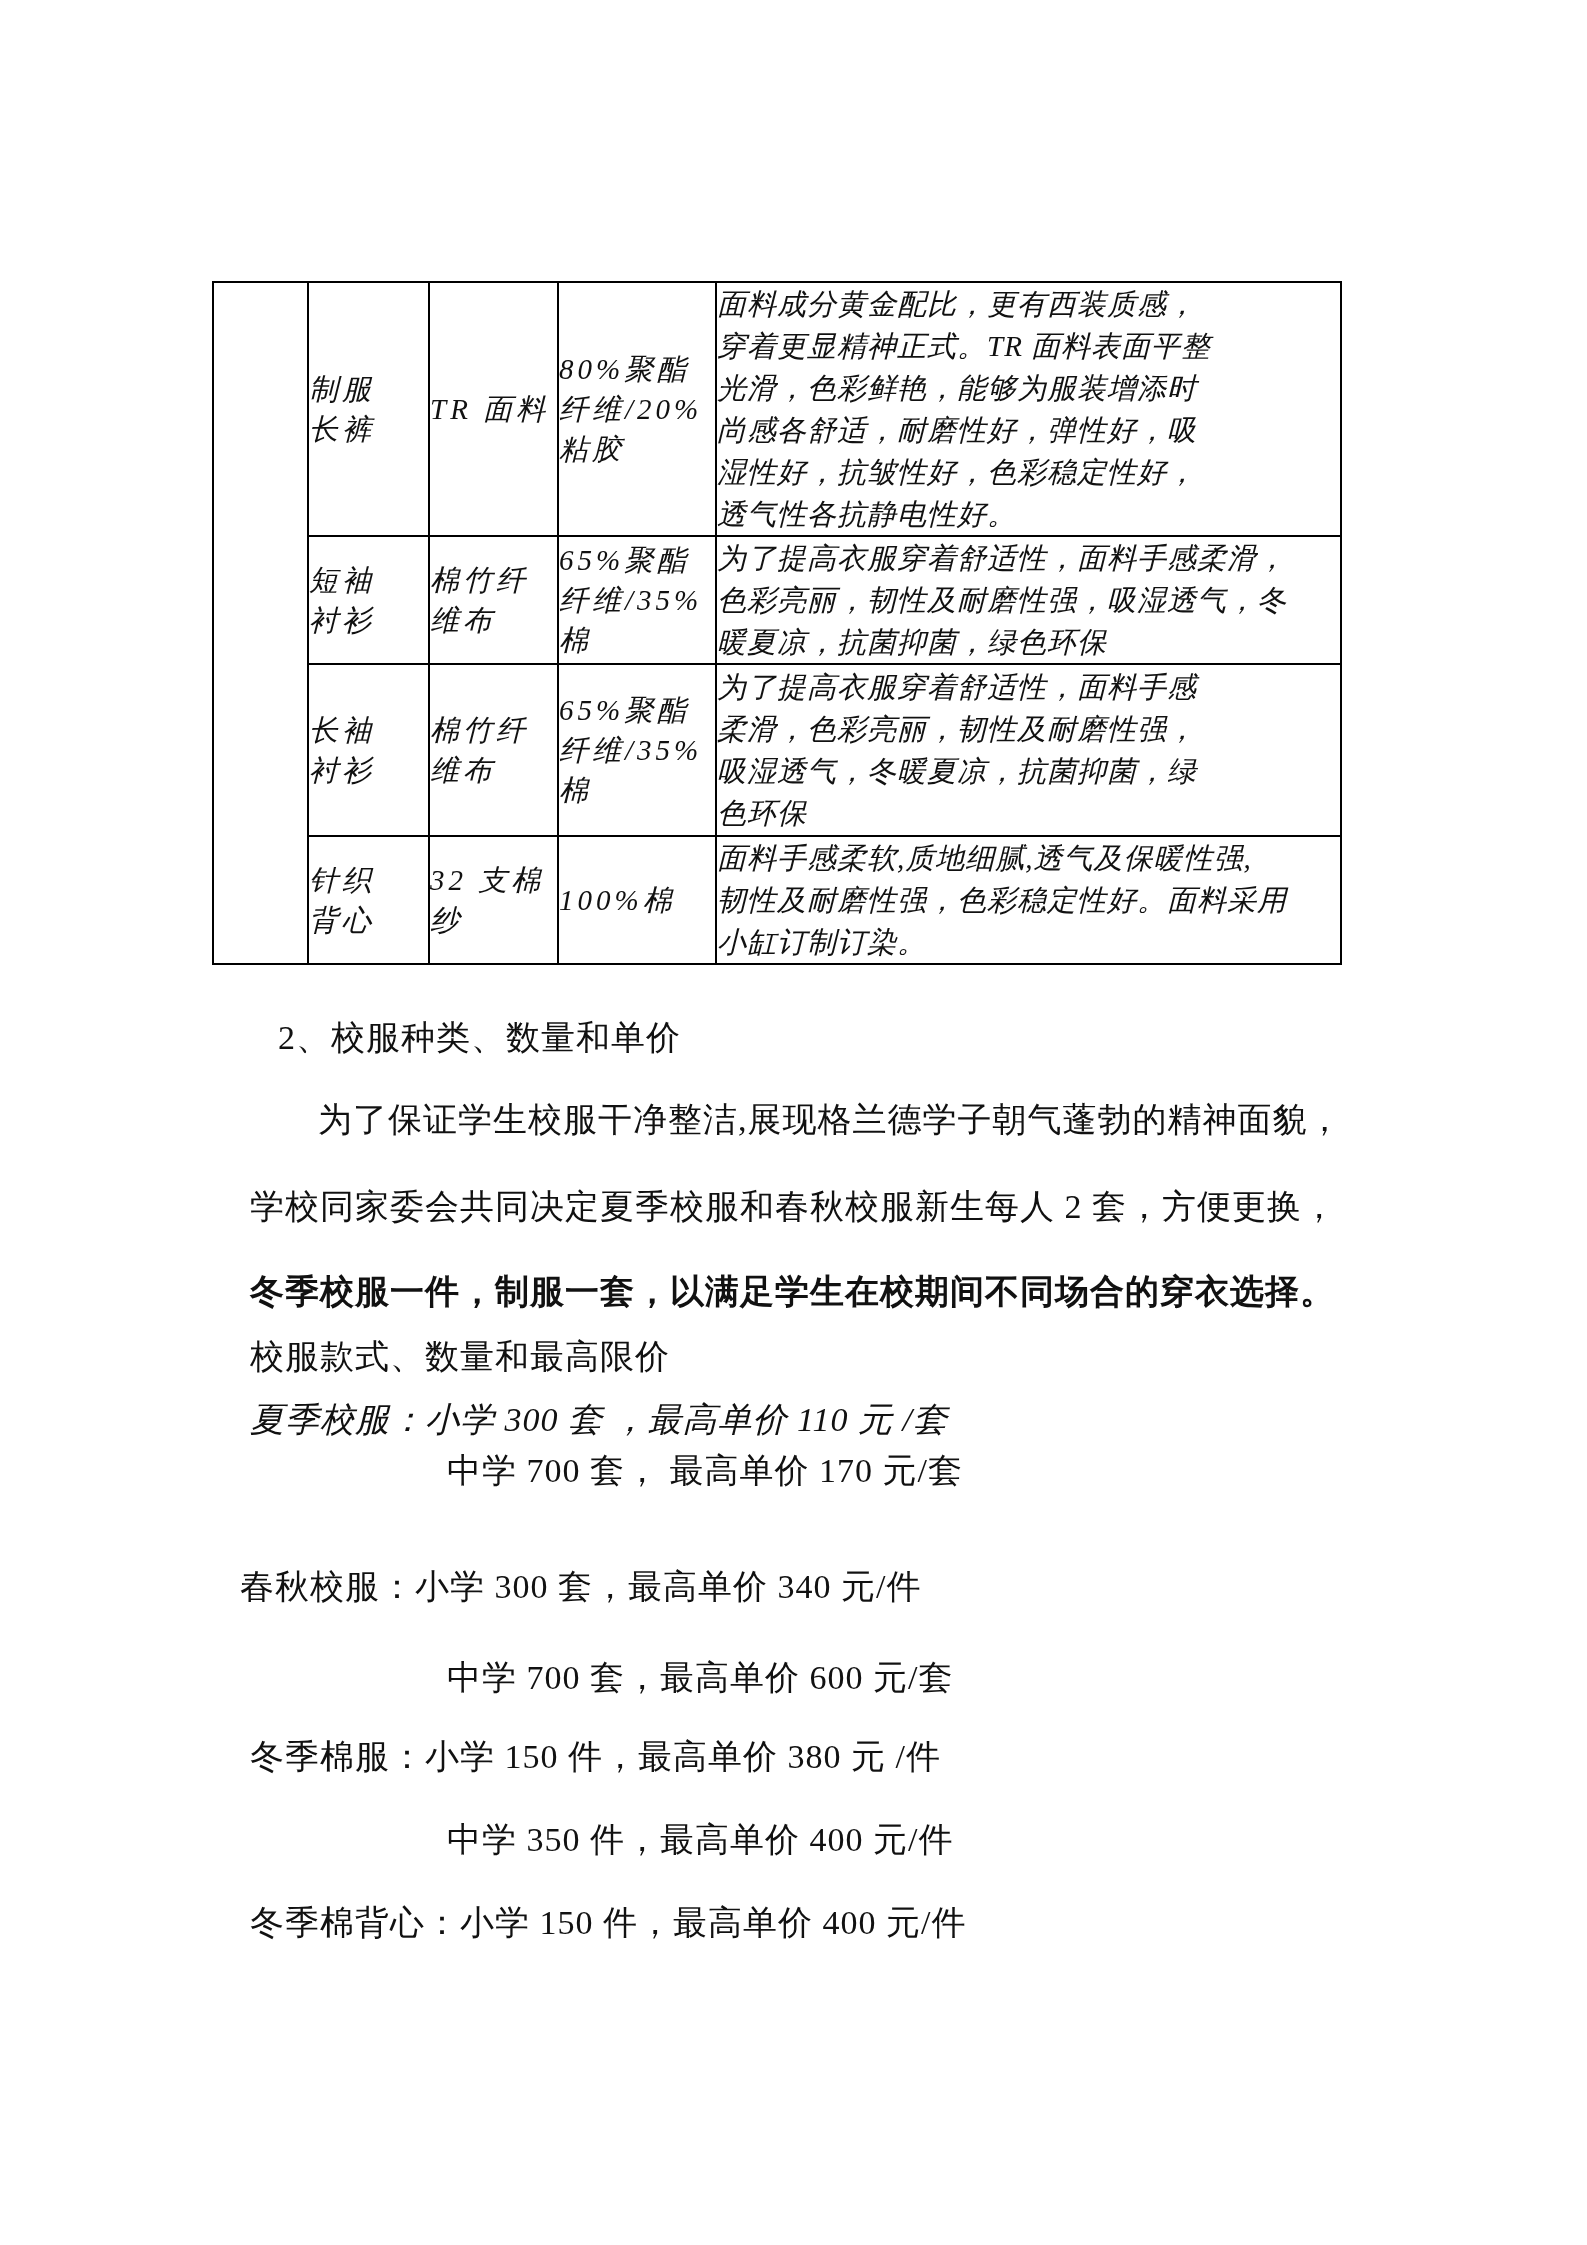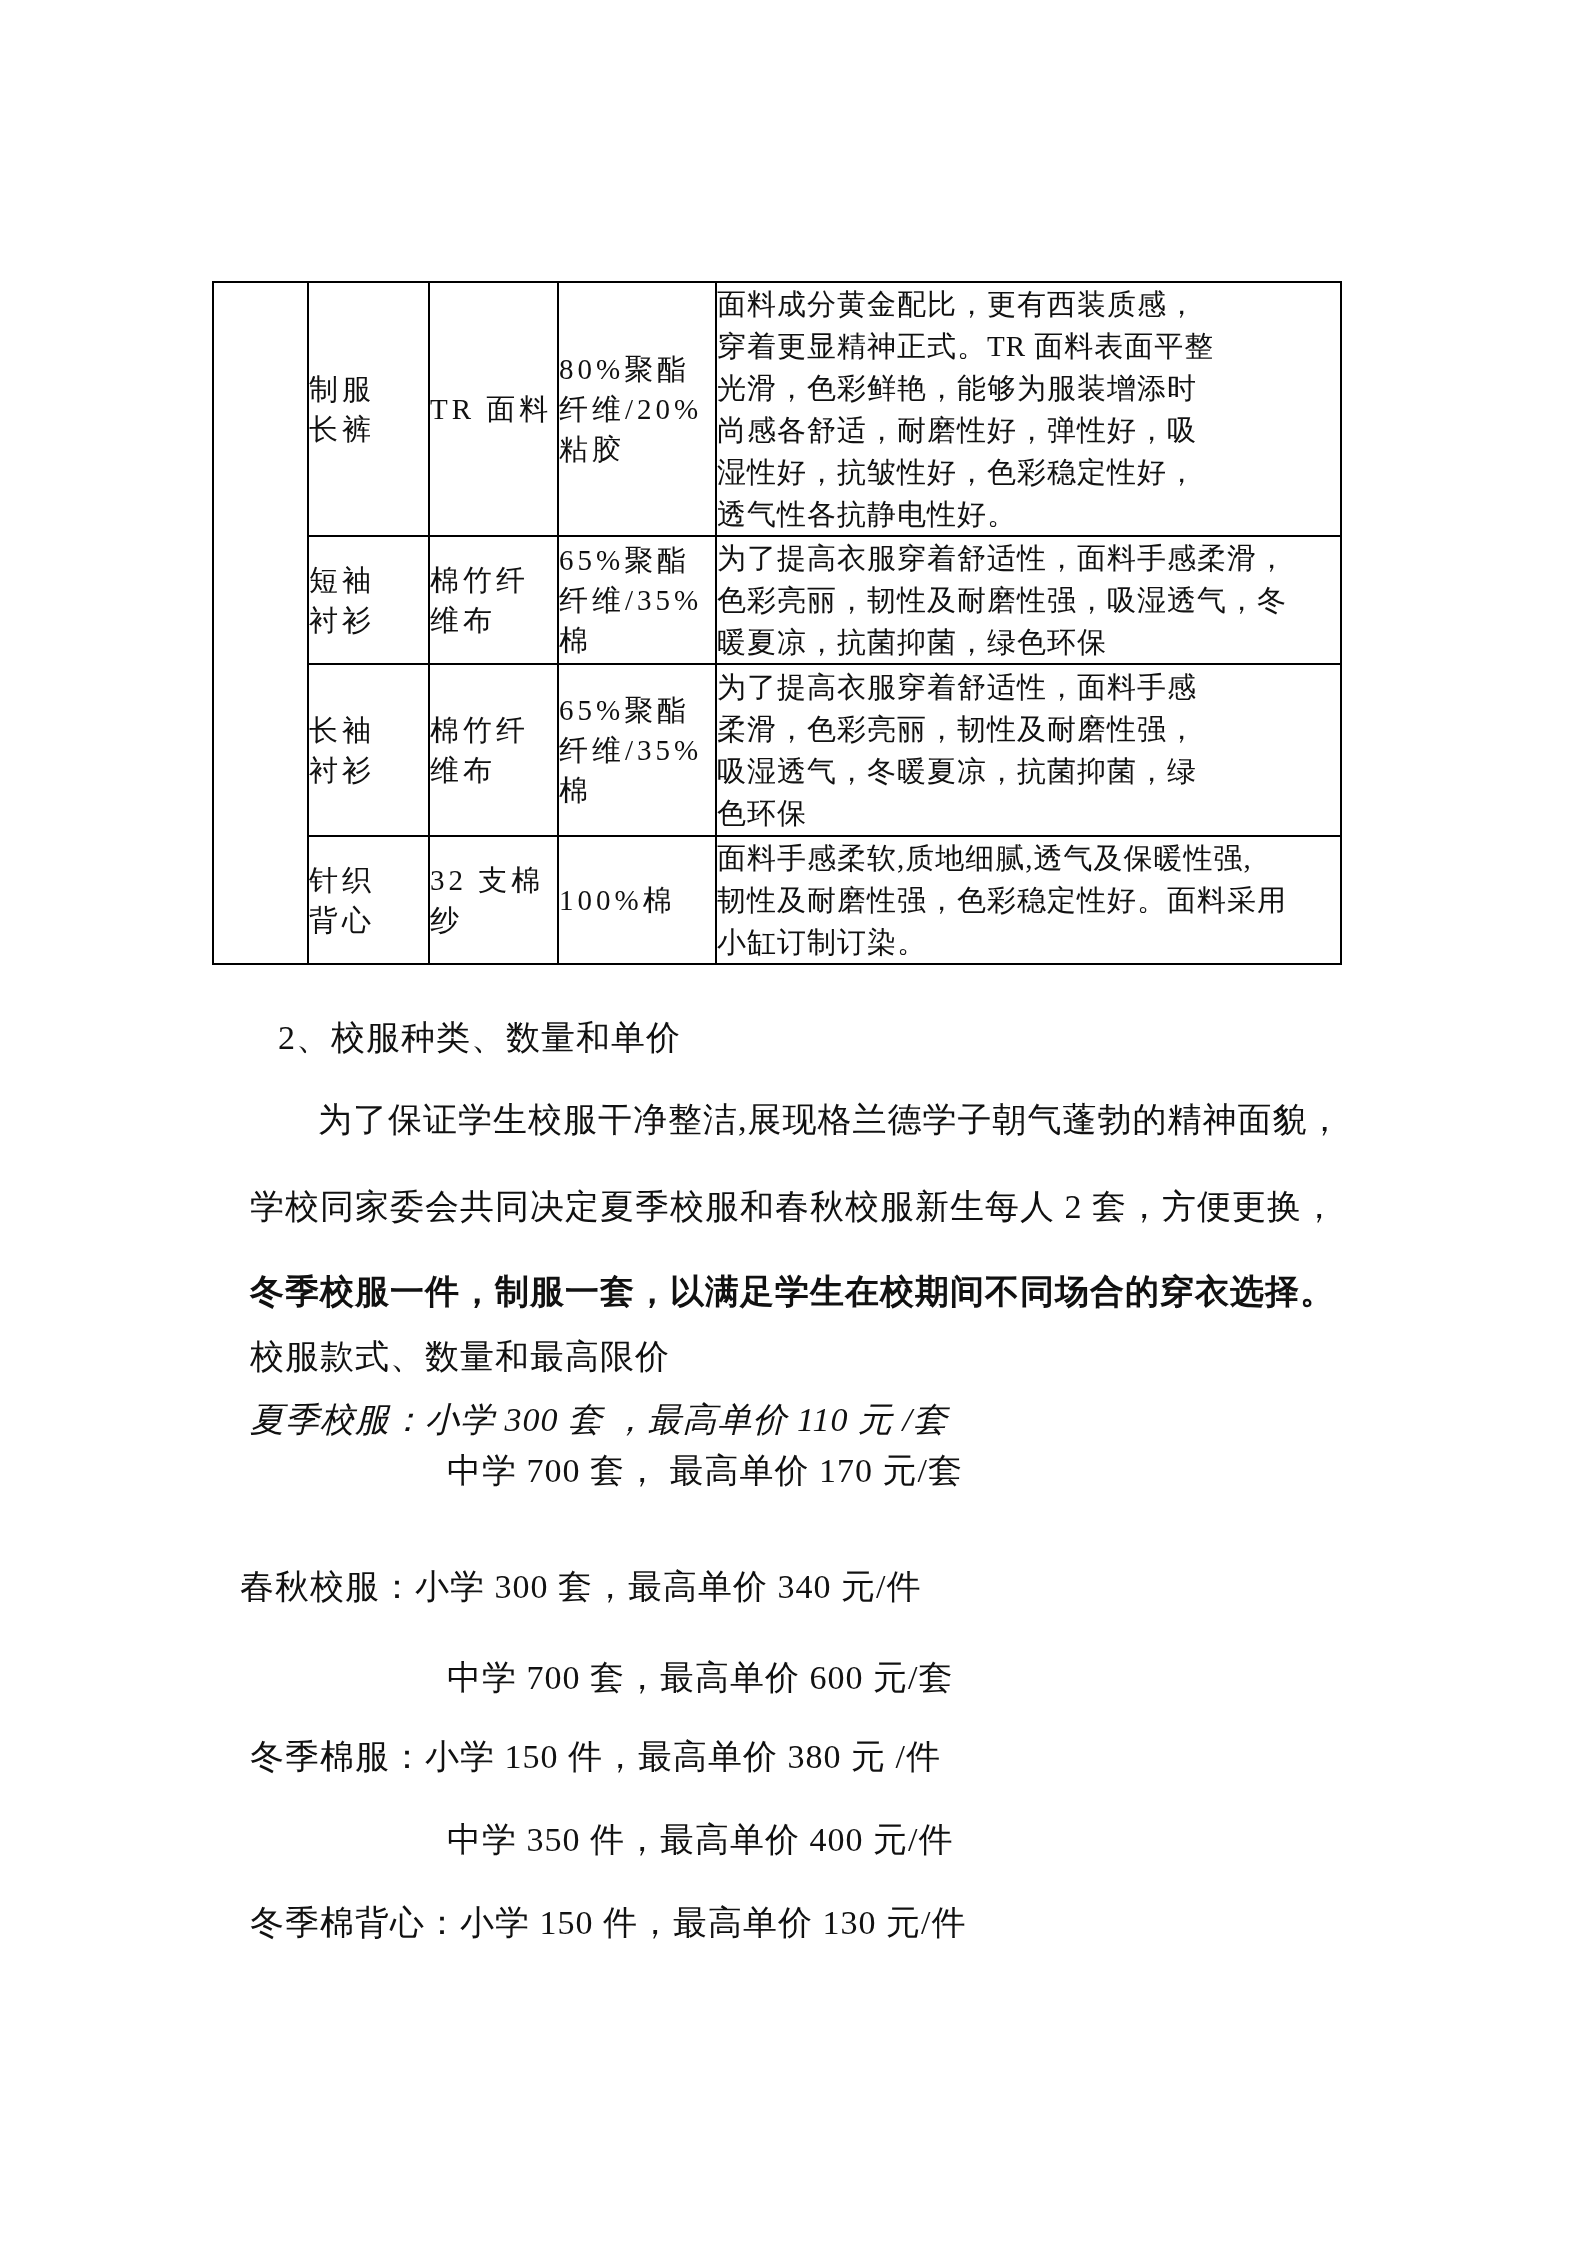--- a/index.html
+++ b/index.html
@@ -17,20 +17,21 @@
   table.fabric-table{
     position:absolute;left:212px;top:281px;width:1128px;
     border-collapse:collapse;table-layout:fixed;
   }
   table.fabric-table td{
     border:2px solid #000000;
     vertical-align:middle;
     padding:0;
     font-size:29px;
     color:#111111;
+    font-style:italic;
   }
   table.fabric-table tr:nth-child(1){height:252px;}
   table.fabric-table tr:nth-child(2){height:125px;padding-left:28px;}
   table.fabric-table tr:nth-child(3){height:172px;}
   table.fabric-table tr:nth-child(4){height:120px;}
   td.cell-category{background:#ffffff;}
   td.cell-name,td.cell-fabric,td.cell-comp{
     white-space:pre-line;
     line-height:40px;
     padding-left:13px;
@@ -125,16 +126,16 @@
       <div class="text-line" style="left: 318px; top: 1100px;">为了保证学生校服干净整洁,展现格兰德学子朝气蓬勃的精神面貌，</div>
       <div class="text-line" style="left: 250px; top: 1187px;">学校同家委会共同决定夏季校服和春秋校服新生每人 2 套，方便更换，</div>
       <div class="text-line" style="left: 250px; top: 1272px; font-weight: bold;">冬季校服一件，制服一套，以满足学生在校期间不同场合的穿衣选择。</div>
       <div class="text-line" style="left: 250px; top: 1337px;">校服款式、数量和最高限价</div>
       <div class="text-line" style="left: 250px; top: 1400px; font-style: italic;">夏季校服：小学 300 套 ，最高单价 110 元 /套</div>
       <div class="text-line" style="left: 447px; top: 1451px;">中学 700 套， 最高单价 170 元/套</div>
       <div class="text-line" style="left: 240px; top: 1567px;">春秋校服：小学 300 套，最高单价 340 元/件</div>
       <div class="text-line" style="left: 447px; top: 1658px;">中学 700 套，最高单价 600 元/套</div>
       <div class="text-line" style="left: 250px; top: 1737px;">冬季棉服：小学 150 件，最高单价 380 元 /件</div>
       <div class="text-line" style="left: 447px; top: 1820px;">中学 350 件，最高单价 400 元/件</div>
-      <div class="text-line" style="left: 250px; top: 1903px;">冬季棉背心：小学 150 件，最高单价 130 元/件</div>
+      <div class="text-line" style="left: 250px; top: 1903px;">冬季棉背心：小学 150 件，最高单价 400 元/件</div>
     </div>
 
 </div>
 
 </body></html>

